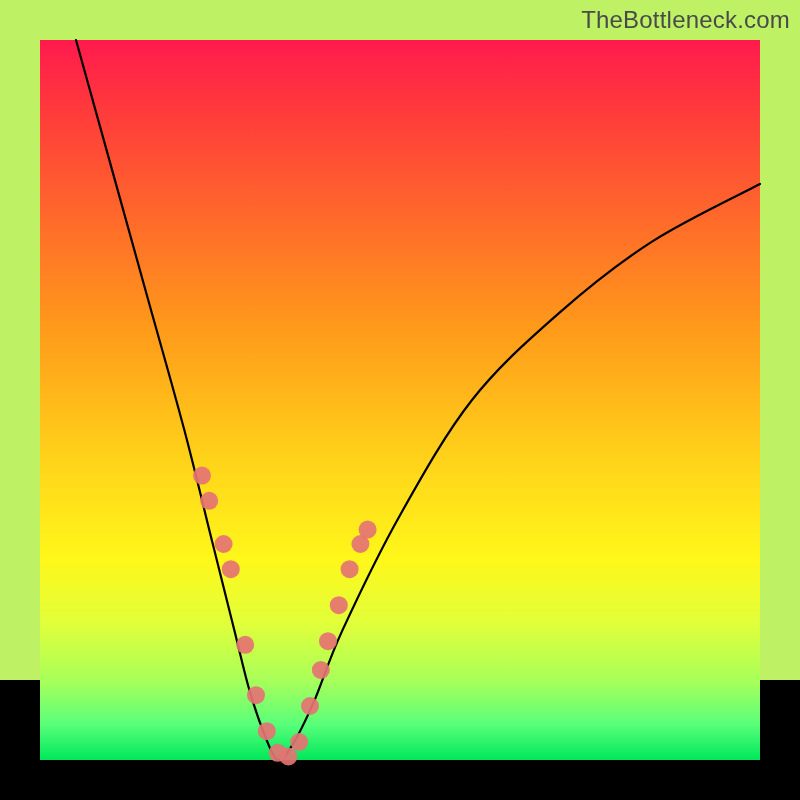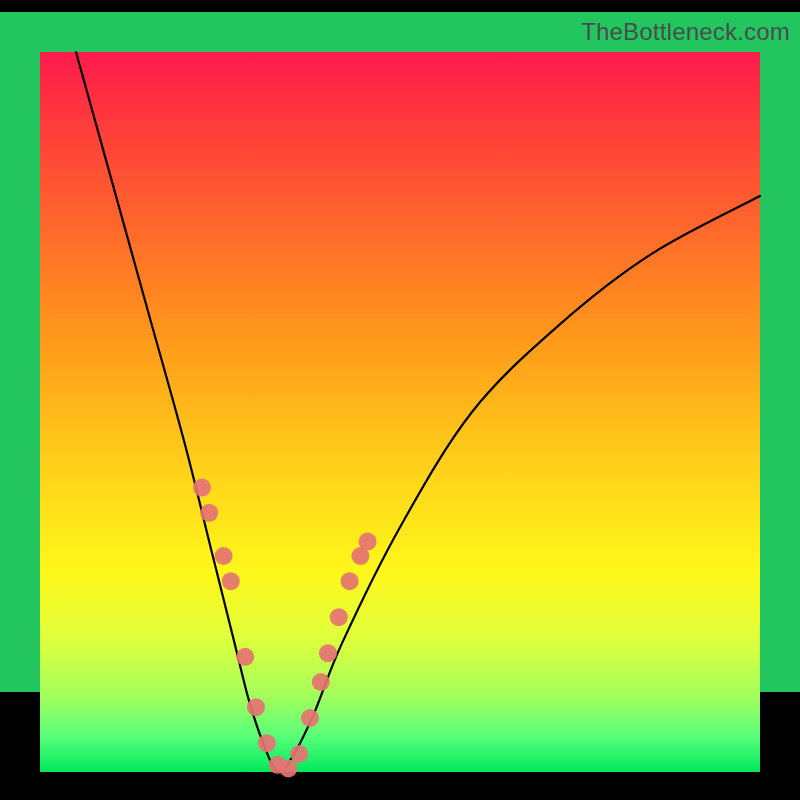--- a/index.html
+++ b/index.html
@@ -8,22 +8,21 @@
     width: 800px;
     height: 800px;
     overflow: hidden;
     background: #000;
     font-family: Arial, Helvetica, sans-serif;
   }
   .frame {
     position: relative;
     width: 800px;
     height: 680px;
-    background: #22c55e;
-    margin-top: 12px;
+    background: #bef264;
   }
   .plot-area {
     position: absolute;
     left: 40px;
     top: 40px;
     width: 720px;
     height: 720px;
     background: linear-gradient(to bottom,
       #ff1a4d 0%,
       #ff3b3b 10%,

